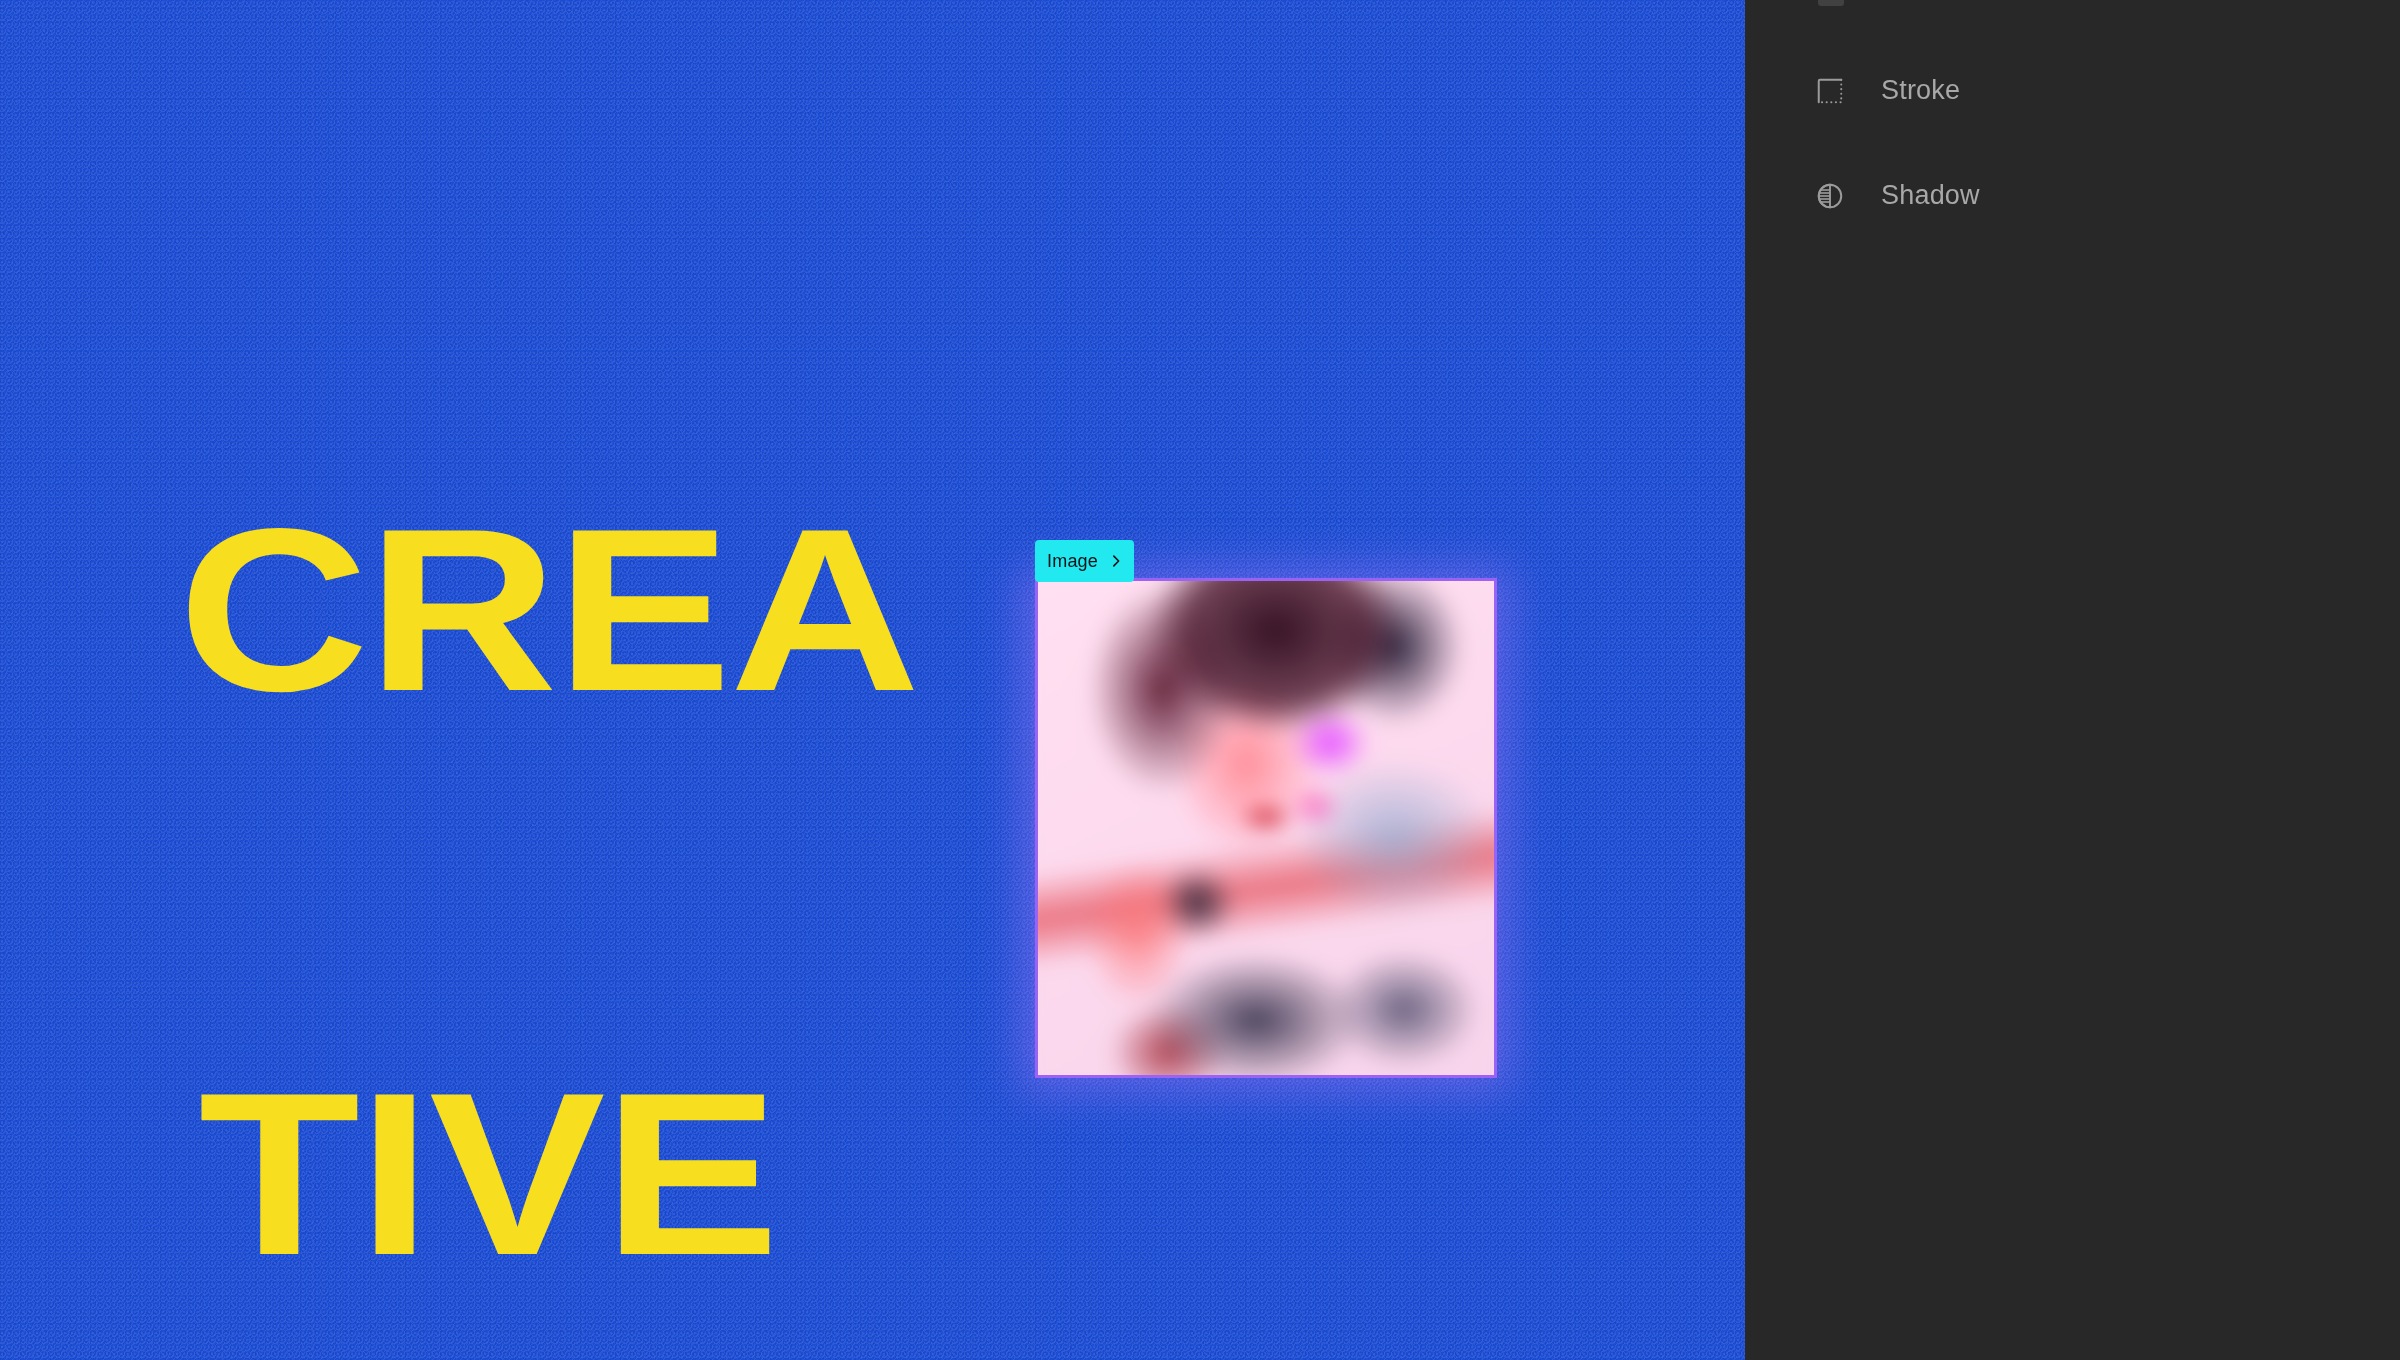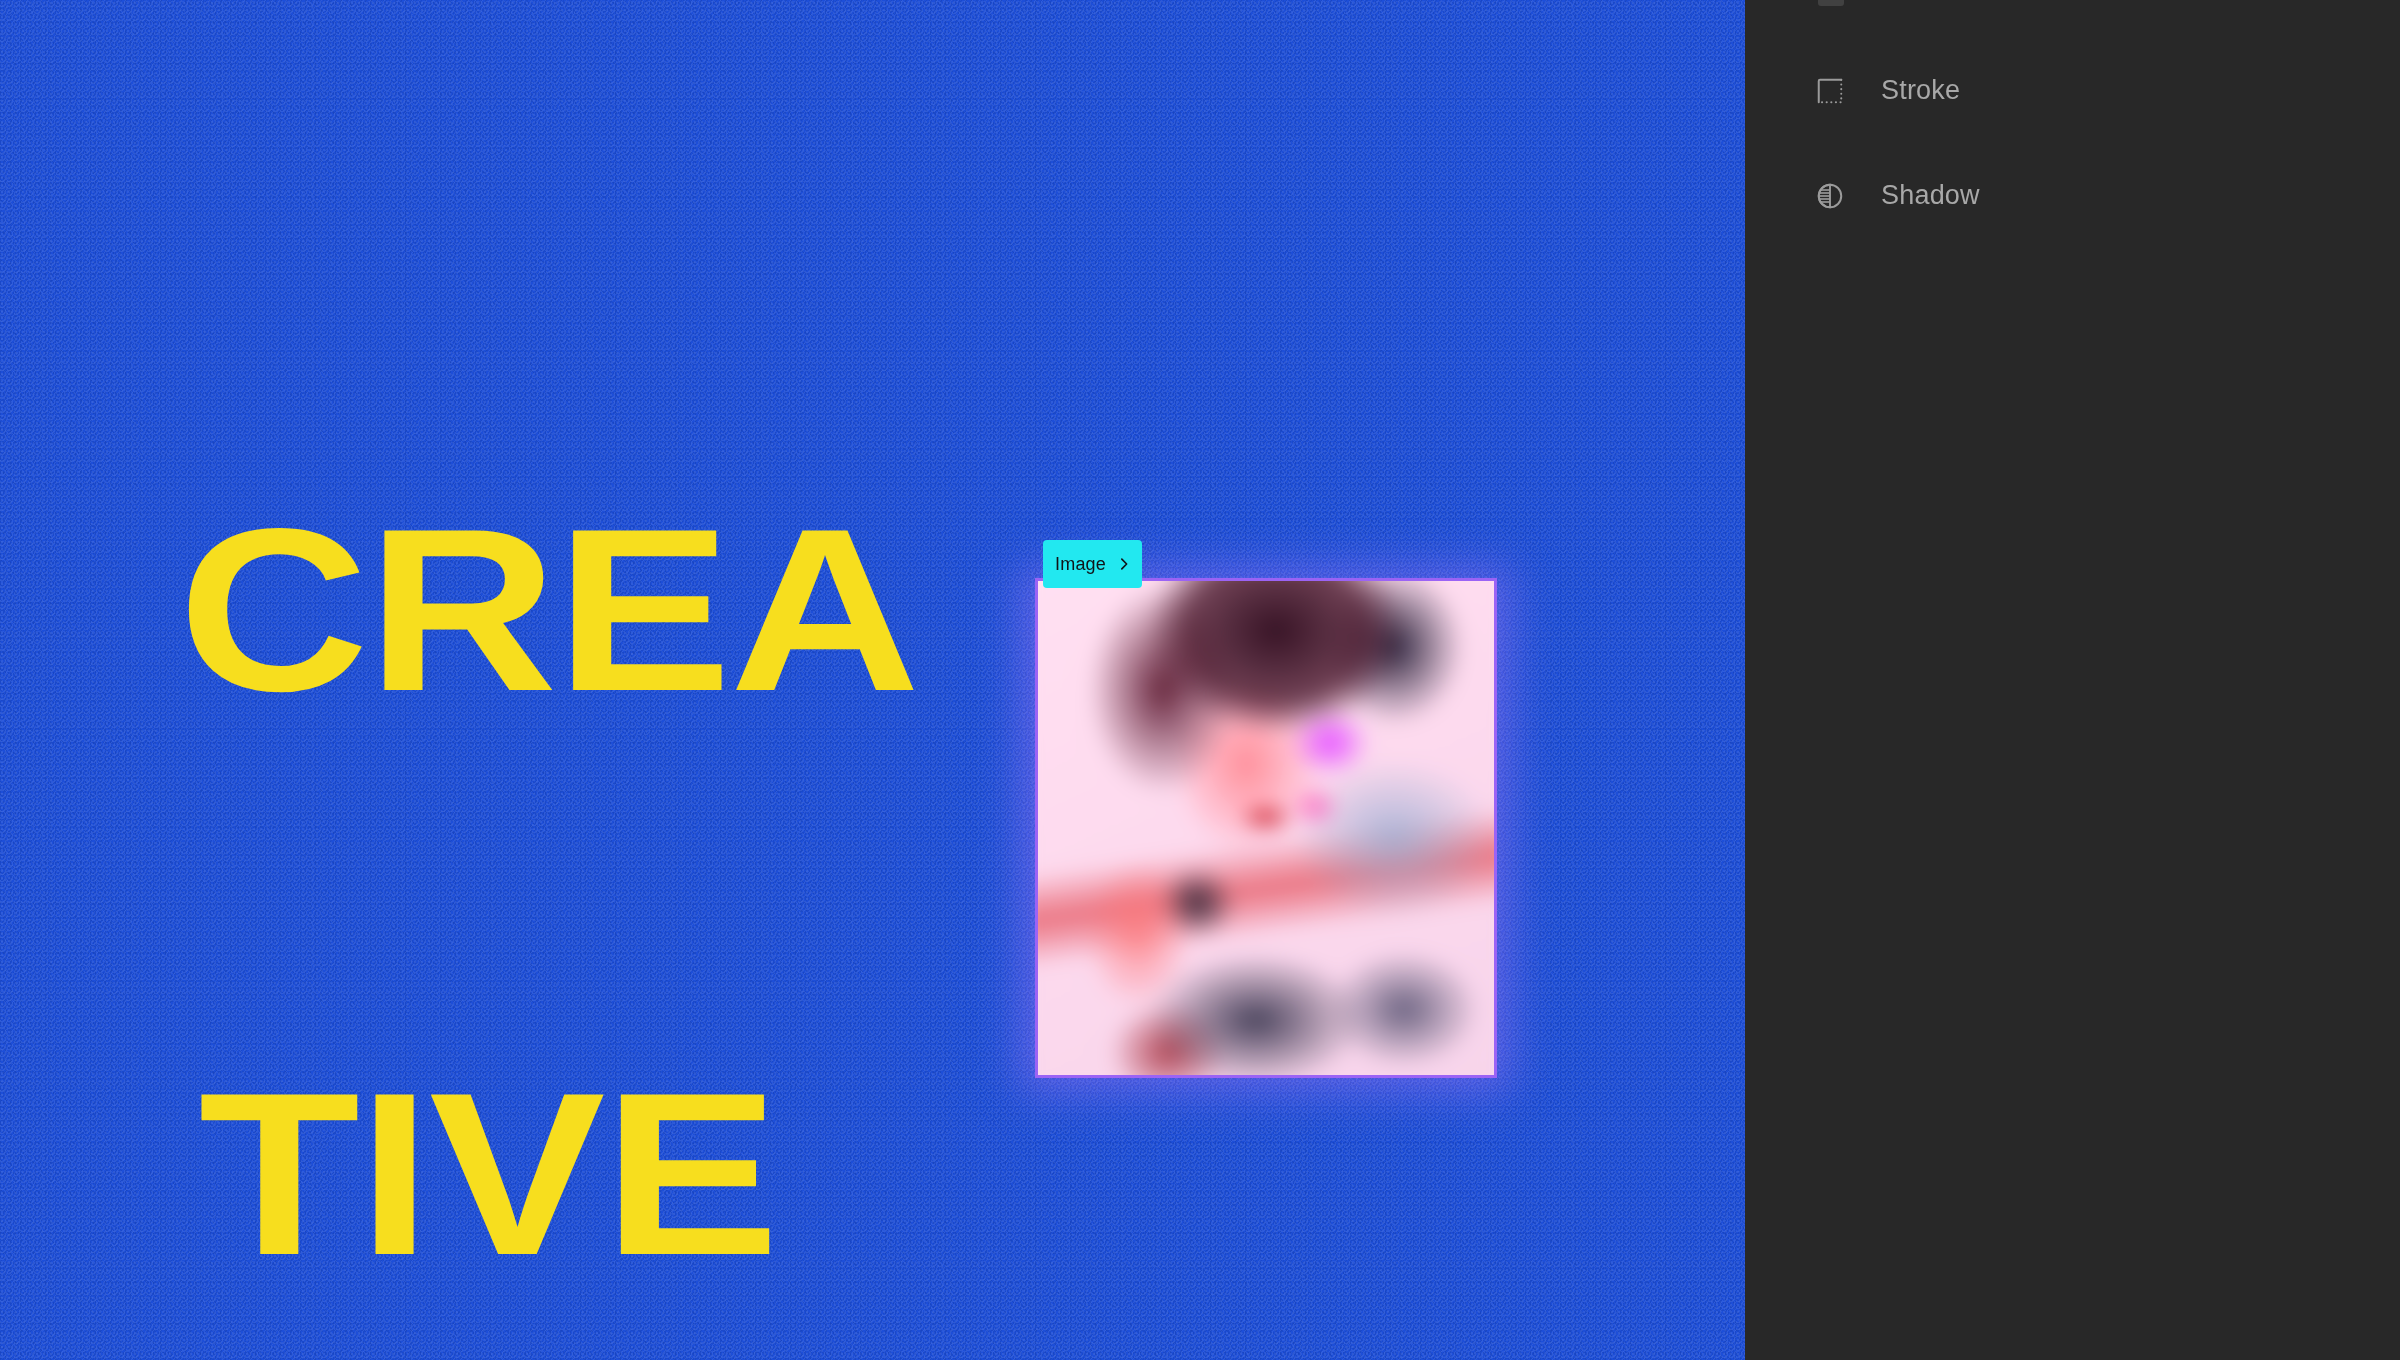--- a/index.html
+++ b/index.html
@@ -99,29 +99,28 @@
       radial-gradient(ellipse 90px 70px at 78% 84%, rgba(70,70,95,.8) 0%, rgba(70,70,95,0) 78%),
       radial-gradient(ellipse 48px 44px at 36% 64%, rgba(30,30,45,.85) 0%, rgba(30,30,45,0) 76%),
       
       linear-gradient(172deg, rgba(190,40,45,0) 52%, rgba(190,40,45,.55) 60%, rgba(190,40,45,0) 68%),
       
       linear-gradient(155deg,#FCE2F0 0%,#F8DCEC 45%,#F2D6E8 100%);
   }
 
   .img-badge{
     position:absolute;left:1035px;top:540px;
-    height:48px;
+    height:42px;
     display:flex;align-items:center;gap:11px;
     padding:0 11px 0 12px;
     background:#22E8F0;
     border-radius:4px;
     font-size:18px;font-weight:400;color:#111418;
     letter-spacing:.2px;
     z-index:6;
-    margin-left:8px;
   }
   .img-badge .chev{display:block;width:14px;height:14px;}
 
   
   .panel{
     position:absolute;left:1745px;top:0;width:655px;height:1360px;
     background:#282828;
   }
   .prop-row{
     position:absolute;left:70px;display:flex;align-items:center;gap:36px;

